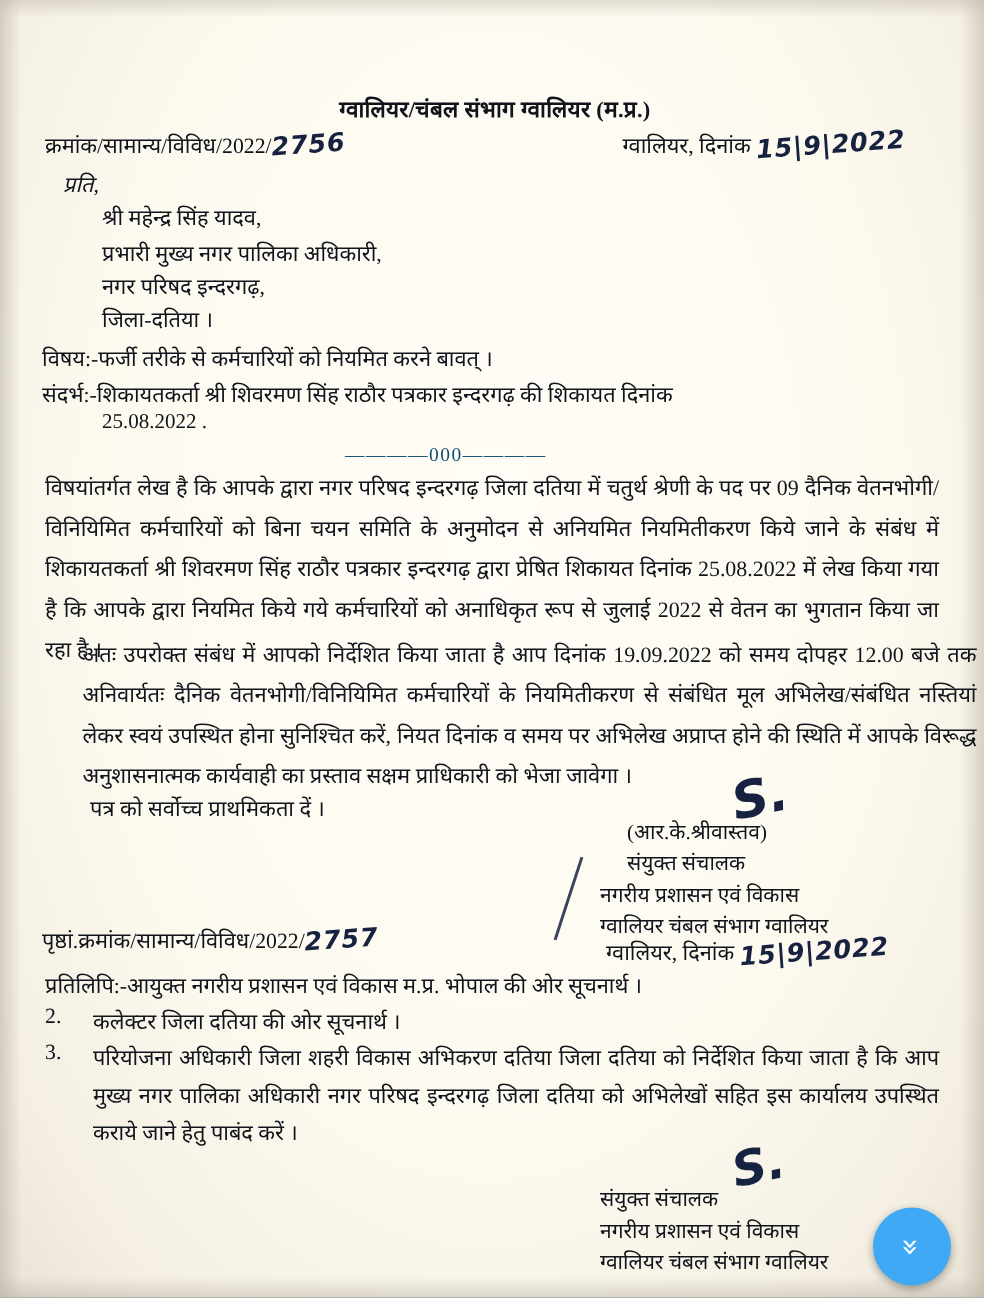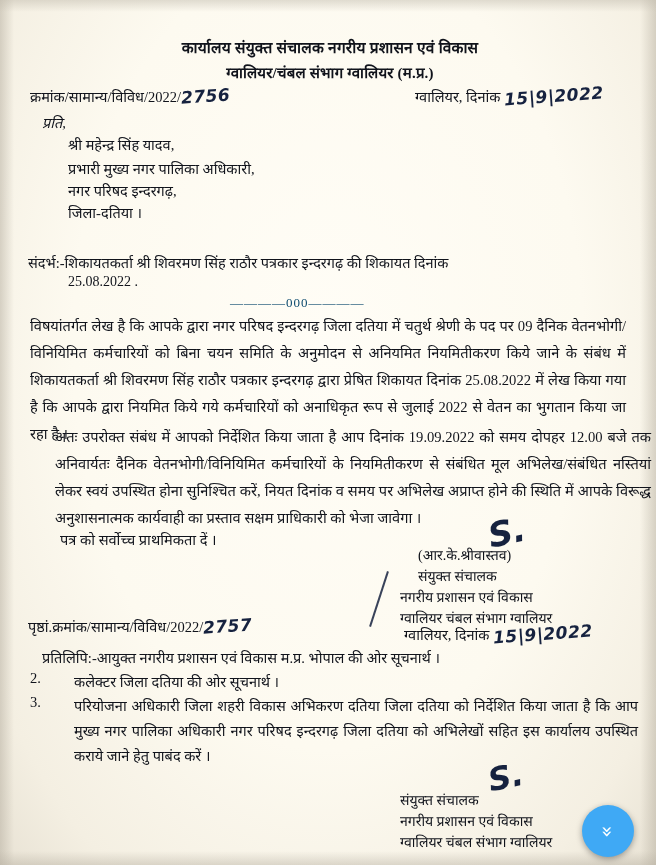--- a/index.html
+++ b/index.html
@@ -119,21 +119,21 @@
     left: 378px; top: 570px;
     width: 2px; height: 58px;
     background: #16223f;
     transform: rotate(18deg);
     opacity: .85;
   }
 
   .back-ref { position: absolute; left: 28px; top: 616px; font-size: 14.5px; }
   .back-place { position: absolute; left: 404px; top: 624px; font-size: 14.5px; }
 
-  .li { position: absolute; font-size: 14.5px; line-height: 25px; margin-left: 12px; }
+  .li { position: absolute; font-size: 14.5px; line-height: 25px; }
   .li-num { position: absolute; font-size: 14.5px; }
   .l1-txt { left: 30px; top: 646px; width: 596px; }
   .l2-num { left: 30px; top: 670px; }
   .l2-txt { left: 62px; top: 670px; width: 560px; }
   .l3-num { left: 30px; top: 694px; }
   .l3-txt { left: 62px; top: 694px; width: 564px; text-align: justify; }
 
   .sig2-scrawl {
     position: absolute;
     left: 488px; top: 758px;
@@ -170,37 +170,37 @@
 
 <div class="page">
   <div class="paper"></div>
   <div class="edge-left"></div>
   <div class="edge-right"></div>
   <div class="edge-top"></div>
   <div class="edge-bottom"></div>
 
   <div class="content">
 
-    <div class="hdr hdr-l1">कार्यालय संयुक्त संचालक नगरीय प्रशासन एवं विकास</div>
     <div class="hdr hdr-l2">ग्वालियर/चंबल संभाग ग्वालियर (म.प्र.)</div>
 
     <div class="row-ref">
       <span>क्रमांक/सामान्य/विविध/2022/</span><span class="hand-num">2756</span>
     </div>
     <div class="row-place">
       <span>ग्वालियर, दिनांक</span>
       <span class="hand-num">15|9|2022</span>
     </div>
 
     <div class="to">प्रति,</div>
     <div class="addr1">श्री महेन्द्र सिंह यादव,</div>
     <div class="addr2">प्रभारी मुख्य नगर पालिका अधिकारी,</div>
     <div class="addr3">नगर परिषद इन्दरगढ़,</div>
     <div class="addr4">जिला-दतिया ।</div>
 
+    <div class="subject">विषय:-फर्जी तरीके से कर्मचारियों को नियमित करने बावत् ।</div>
     <div class="refline">संदर्भ:-शिकायतकर्ता श्री शिवरमण सिंह राठौर पत्रकार इन्दरगढ़ की शिकायत दिनांक</div>
     <div class="refdate">25.08.2022 .</div>
 
     <div class="sep">————000————</div>
 
     <div class="para p1">विषयांतर्गत लेख है कि आपके द्वारा नगर परिषद इन्दरगढ़ जिला दतिया में चतुर्थ श्रेणी के पद पर 09 दैनिक वेतनभोगी/विनियिमित कर्मचारियों को बिना चयन समिति के अनुमोदन से अनियमित नियमितीकरण किये जाने के संबंध में शिकायतकर्ता श्री शिवरमण सिंह राठौर पत्रकार इन्दरगढ़ द्वारा प्रेषित शिकायत दिनांक 25.08.2022 में लेख किया गया है कि आपके द्वारा नियमित किये गये कर्मचारियों को अनाधिकृत रूप से जुलाई 2022 से वेतन का भुगतान किया जा रहा है ।</div>
     <div class="para p2">अतः उपरोक्त संबंध में आपको निर्देशित किया जाता है आप दिनांक 19.09.2022 को समय दोपहर 12.00 बजे तक अनिवार्यतः दैनिक वेतनभोगी/विनियिमित कर्मचारियों के नियमितीकरण से संबंधित मूल अभिलेख/संबंधित नस्तियां लेकर स्वयं उपस्थित होना सुनिश्चित करें, नियत दिनांक व समय पर अभिलेख अप्राप्त होने की स्थिति में आपके विरूद्ध अनुशासनात्मक कार्यवाही का प्रस्ताव सक्षम प्राधिकारी को भेजा जावेगा ।</div>
     <div class="para p3">पत्र को सर्वोच्च प्राथमिकता दें ।</div>
 
     <div class="sig-scrawl">S.</div>

